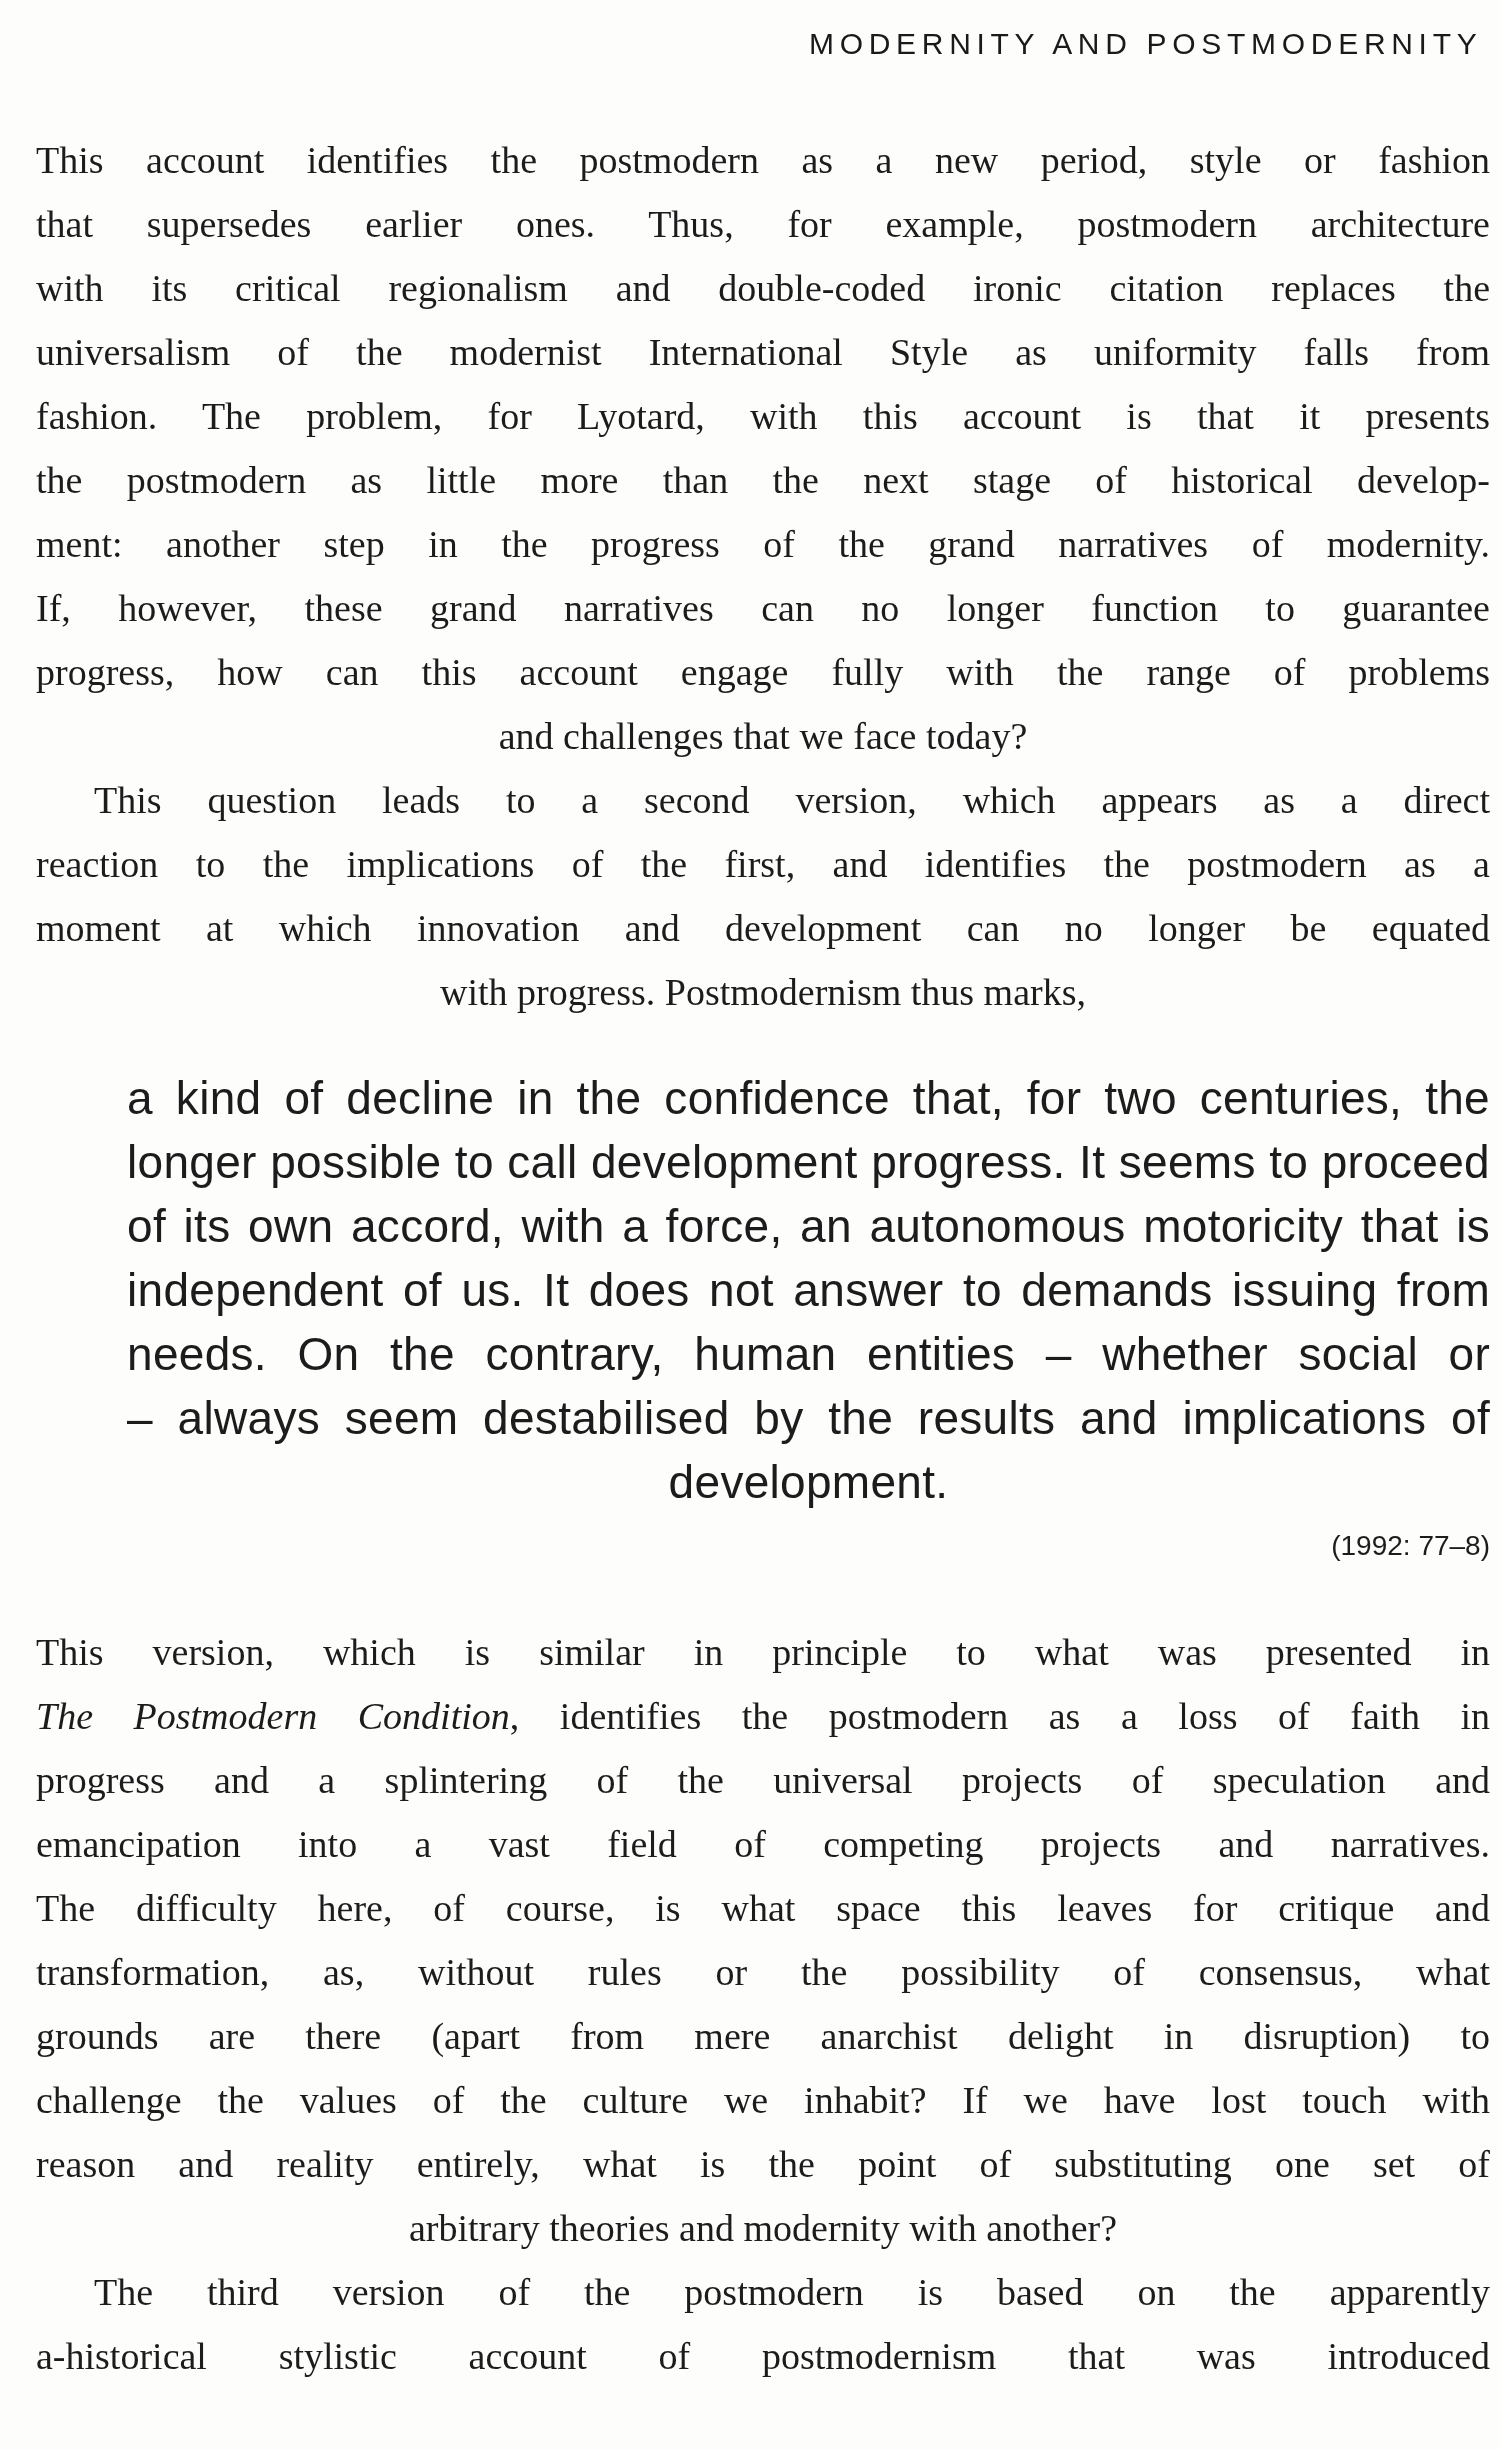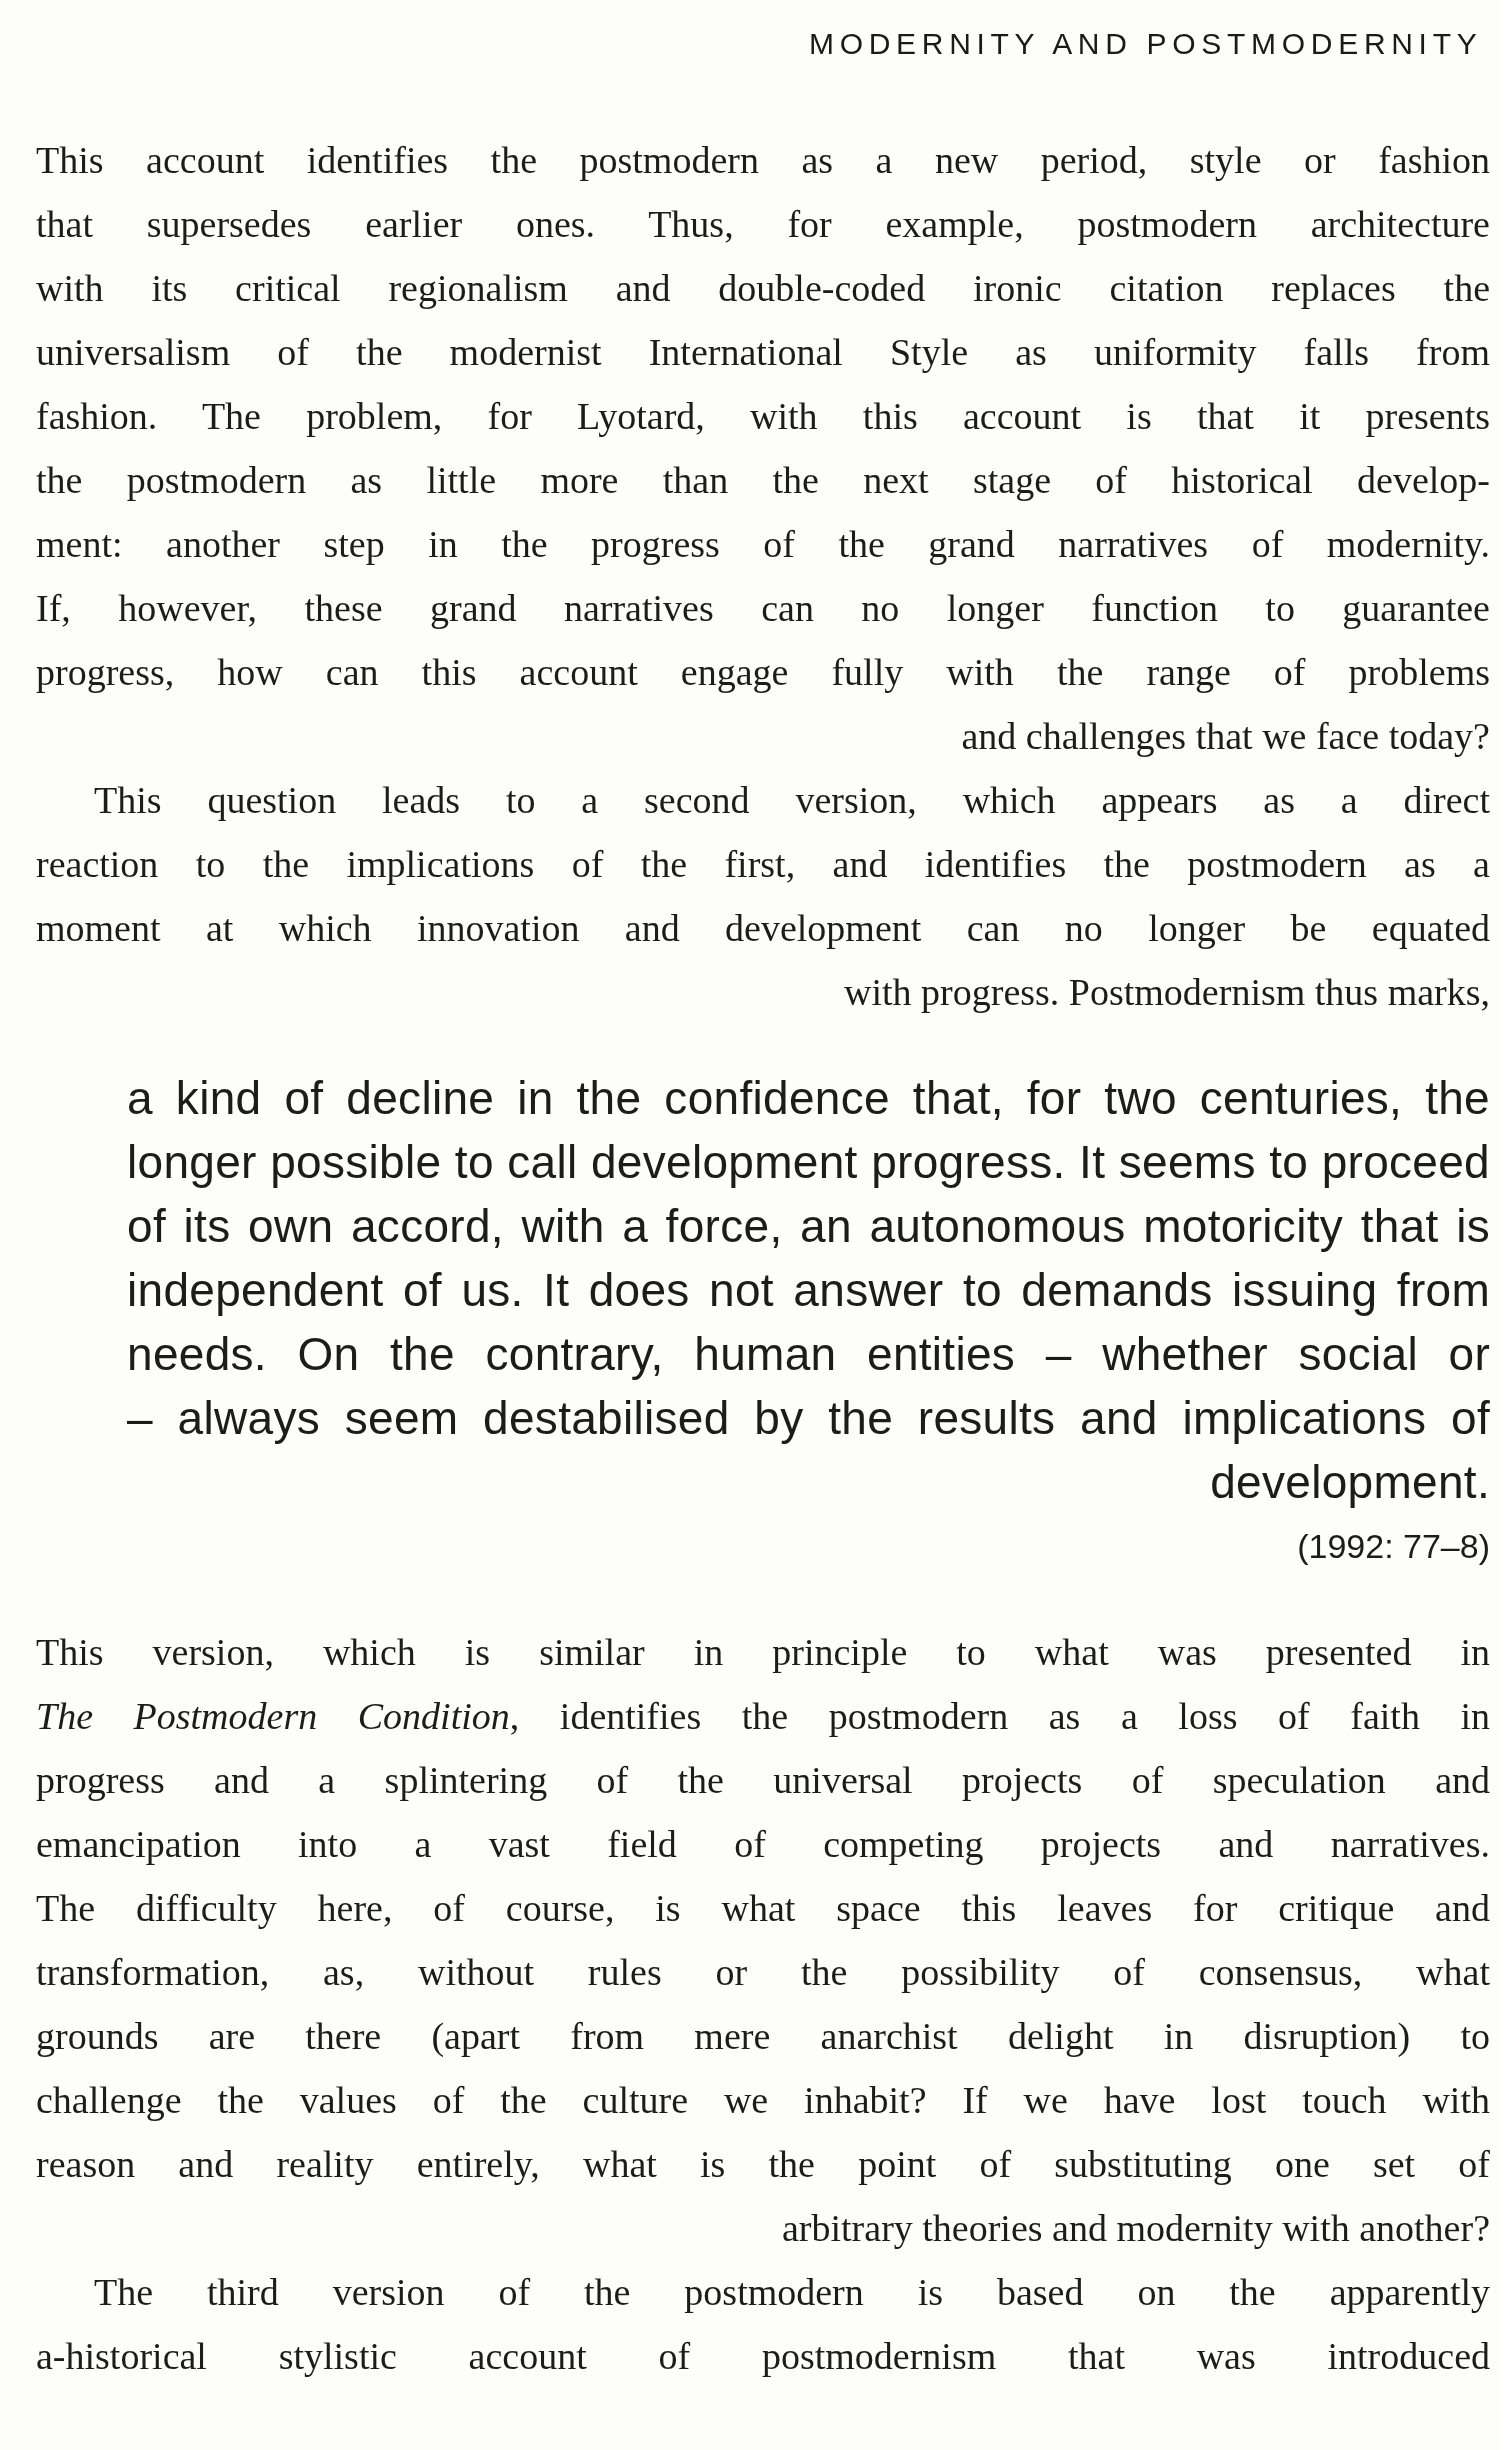--- a/index.html
+++ b/index.html
@@ -39,38 +39,38 @@
   }
 
   .line {
     height: 64px;
     line-height: 64px;
     text-align: justify;
     text-align-last: justify;
     overflow: hidden;
   }
   .line.noj {
-    text-align: right;
+    text-align: center;
     text-align-last: auto;
   }
   .line.indent { text-indent: 58px; }
 
   .quote {
     margin-top: 42px;
     margin-left: 91px;
     font-family: "Liberation Sans", sans-serif;
     font-size: 46px;
     letter-spacing: 0.3px;
   }
 
   .citation-line {
     height: 64px;
     line-height: 64px;
     font-family: "Liberation Sans", sans-serif;
-    font-size: 34px;
+    font-size: 28px;
     text-align: center;
     text-align-last: right;
     color: #1c1c1c;
   }
 
   .gap-before { margin-top: 42px; }
 
   i { font-style: italic; }
 </style>
 </head>

